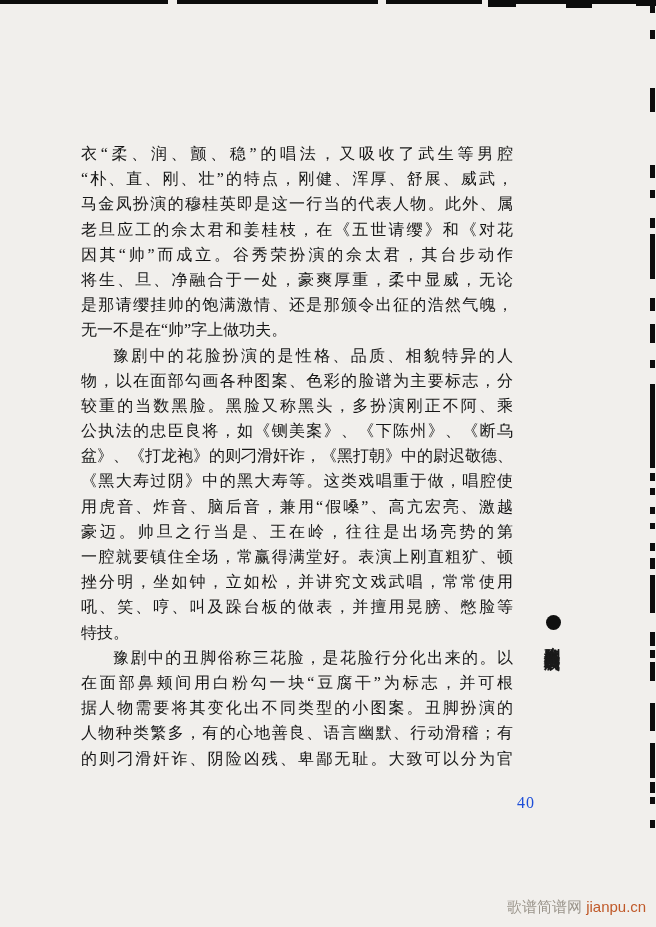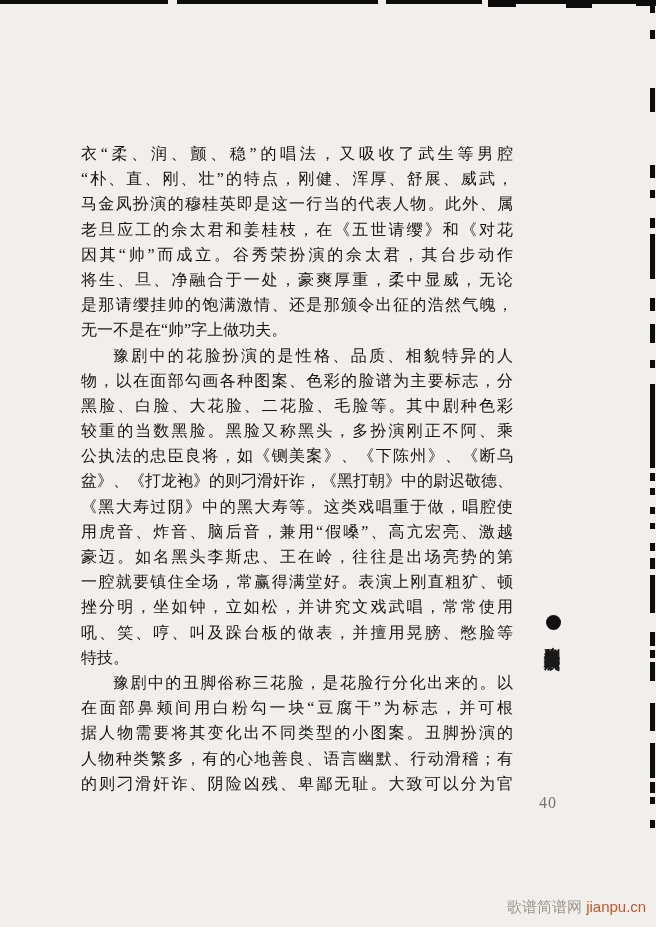--- a/index.html
+++ b/index.html
@@ -39,22 +39,22 @@
     position:absolute;left:8px;top:3px;width:15px;height:15px;border-radius:50%;
     background:#101010;
   }
   #margin-title{
     position:absolute;left:3px;top:22px;
     writing-mode:vertical-rl;text-orientation:upright;
     font-size:16px;letter-spacing:1px;color:#1a1a1a;font-weight:bold;
     height:165px;
   }
   #page-number{
-    position:absolute;left:539px;top:794px;width:28px;
-    font-size:16px;color:#737373;text-align:left;letter-spacing:1px;
+    position:absolute;left:507px;top:794px;width:28px;
+    font-size:16px;color:#1d4ed8;text-align:right;letter-spacing:1px;
   }
   
   #watermark{
     position:absolute;left:507px;top:898px;
     font-size:15px;white-space:nowrap;
     font-family:"Liberation Sans","DejaVu Sans",sans-serif;
   }
   #watermark .wm-name{color:#9b958c;}
   #watermark .wm-url{color:#c05a2a;}
   
@@ -78,27 +78,26 @@
       <div class="line">衣“柔、润、颤、稳”的唱法，又吸收了武生等男腔</div>
       <div class="line">“朴、直、刚、壮”的特点，刚健、浑厚、舒展、威武，</div>
       <div class="line">马金凤扮演的穆桂英即是这一行当的代表人物。此外、属</div>
       <div class="line">老旦应工的佘太君和姜桂枝，在《五世请缨》和《对花</div>
       <div class="line">因其“帅”而成立。谷秀荣扮演的佘太君，其台步动作</div>
       <div class="line">将生、旦、净融合于一处，豪爽厚重，柔中显威，无论</div>
       <div class="line">是那请缨挂帅的饱满激情、还是那颁令出征的浩然气魄，</div>
       <div class="line end">无一不是在“帅”字上做功夫。</div>
       <div class="line indent">豫剧中的花脸扮演的是性格、品质、相貌特异的人</div>
       <div class="line">物，以在面部勾画各种图案、色彩的脸谱为主要标志，分</div>
-      <div class="line">黑脸、白脸、大花脸、二花脸、毛脸等。其中剧种色彩</div>
       <div class="line">较重的当数黑脸。黑脸又称黑头，多扮演刚正不阿、乘</div>
       <div class="line">公执法的忠臣良将，如《铡美案》、《下陈州》、《断乌</div>
       <div class="line">盆》、《打龙袍》的则刁滑奸诈，《黑打朝》中的尉迟敬德、</div>
       <div class="line">《黑大寿过阴》中的黑大寿等。这类戏唱重于做，唱腔使</div>
       <div class="line">用虎音、炸音、脑后音，兼用“假嗓”、高亢宏亮、激越</div>
-      <div class="line">豪迈。如名黑头李斯忠、王在岭，往往是出场亮势的第</div>
+      <div class="line">豪迈。帅旦之行当是、王在岭，往往是出场亮势的第</div>
       <div class="line">一腔就要镇住全场，常赢得满堂好。表演上刚直粗犷、顿</div>
       <div class="line">挫分明，坐如钟，立如松，并讲究文戏武唱，常常使用</div>
       <div class="line">吼、笑、哼、叫及跺台板的做表，并擅用晃膀、憋脸等</div>
       <div class="line end">特技。</div>
       <div class="line indent">豫剧中的丑脚俗称三花脸，是花脸行分化出来的。以</div>
       <div class="line">在面部鼻颊间用白粉勾一块“豆腐干”为标志，并可根</div>
       <div class="line">据人物需要将其变化出不同类型的小图案。丑脚扮演的</div>
       <div class="line">人物种类繁多，有的心地善良、语言幽默、行动滑稽；有</div>
       <div class="line">的则刁滑奸诈、阴险凶残、卑鄙无耻。大致可以分为官</div>
     </div>

